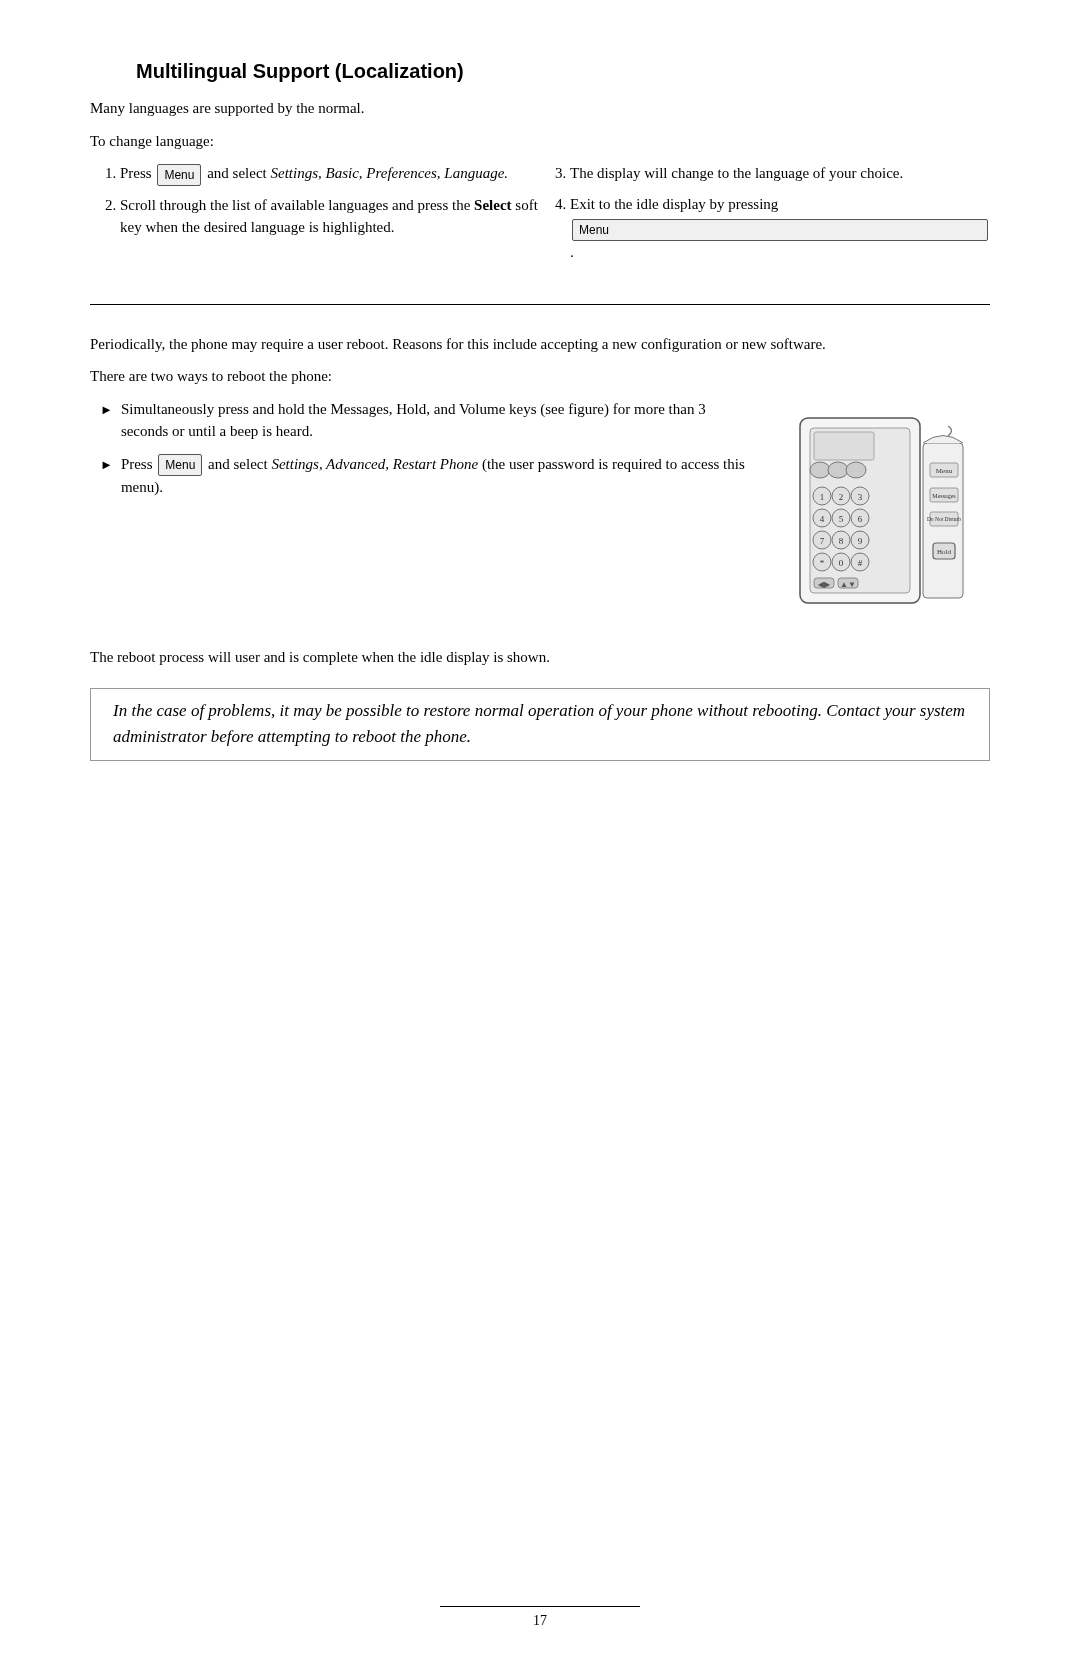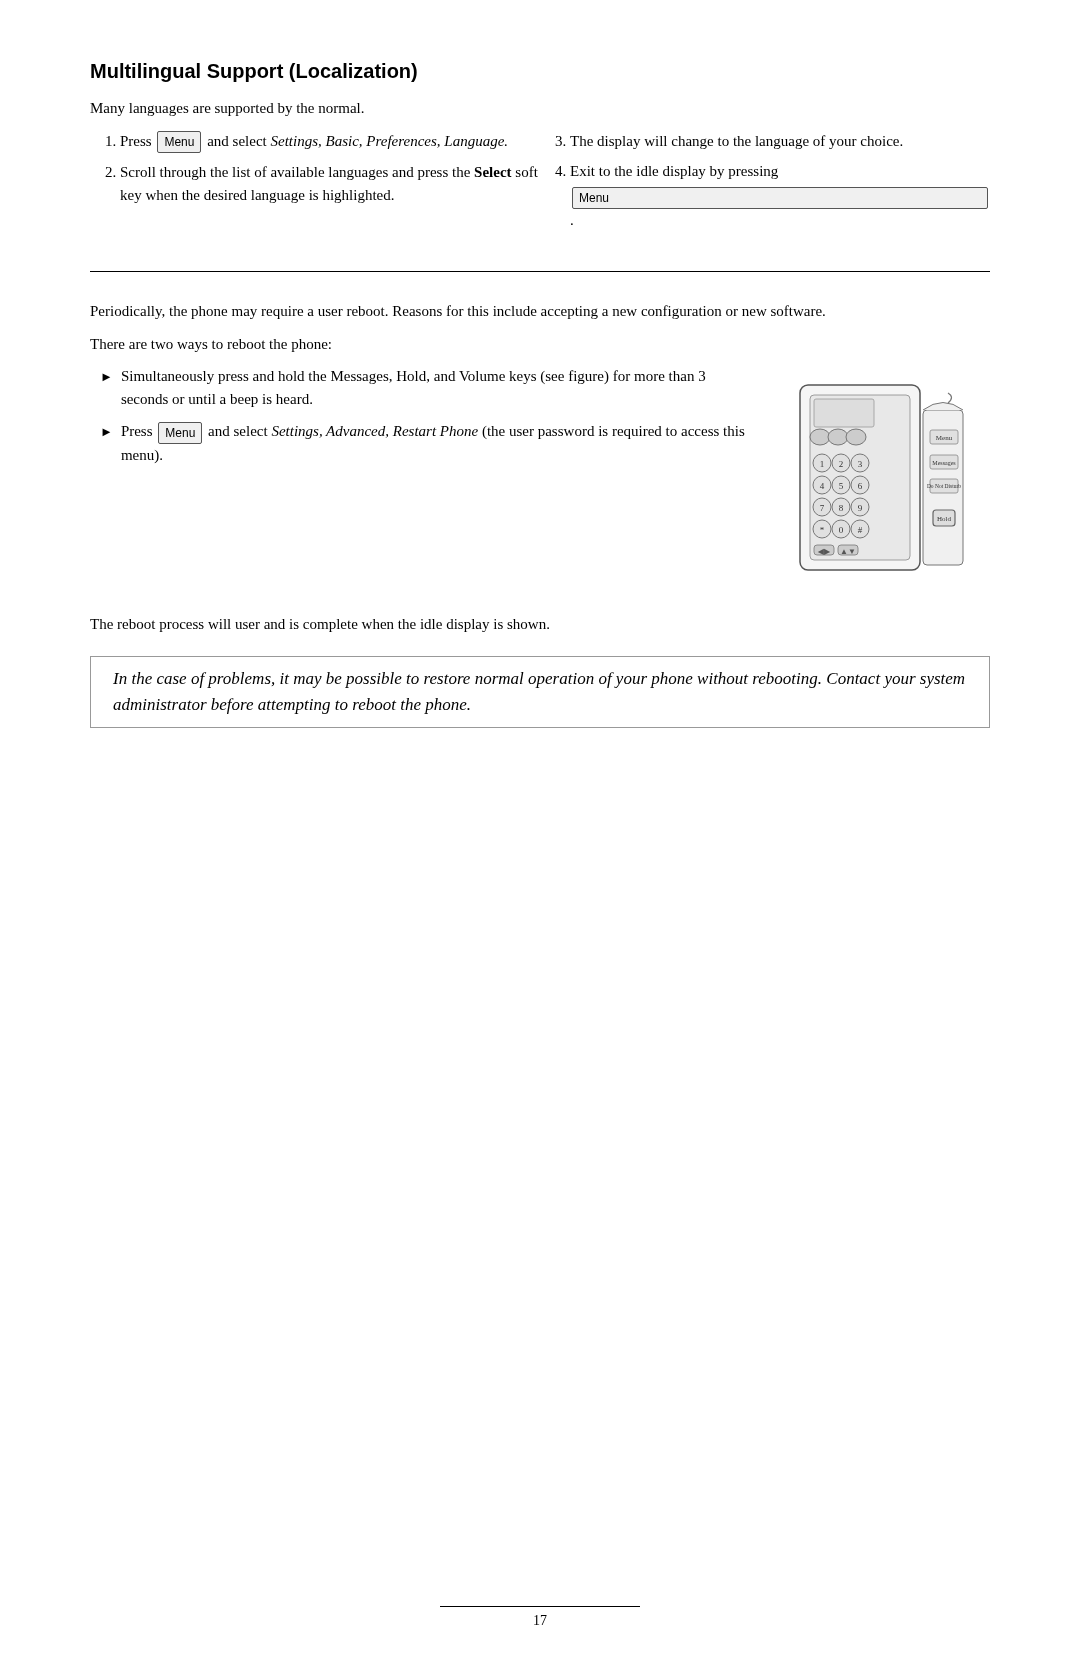--- a/index.html
+++ b/index.html
@@ -14,20 +14,21 @@
       padding: 60px 90px 80px 90px;
       position: relative;
     }
 
     
     .section-title {
       font-family: Arial, Helvetica, sans-serif;
       font-size: 20px;
       font-weight: bold;
       margin-bottom: 14px;
+      margin-left: 46px;
     }
 
     
     .para {
       margin-bottom: 10px;
       line-height: 1.5;
     }
 
     
     .ordered-list {
@@ -154,20 +155,21 @@
       margin-top: 4px;
     }
   </style>
 </head>
 <body>
 
 <div>
   <h2 class="section-title">Multilingual Support (Localization)</h2>
 
   <p class="para">Many languages are supported by the normal.</p>
+  <p class="para">To change language:</p>
 
   <div class="two-col">
 
     <div class="col-left">
       <ol class="ordered-list">
         <li>
           <span>Press</span>
           <span class="menu-key">Menu</span>
           <span> and select </span><span class="italic-text">Settings, Basic, Preferences, Language.</span>
         </li>

